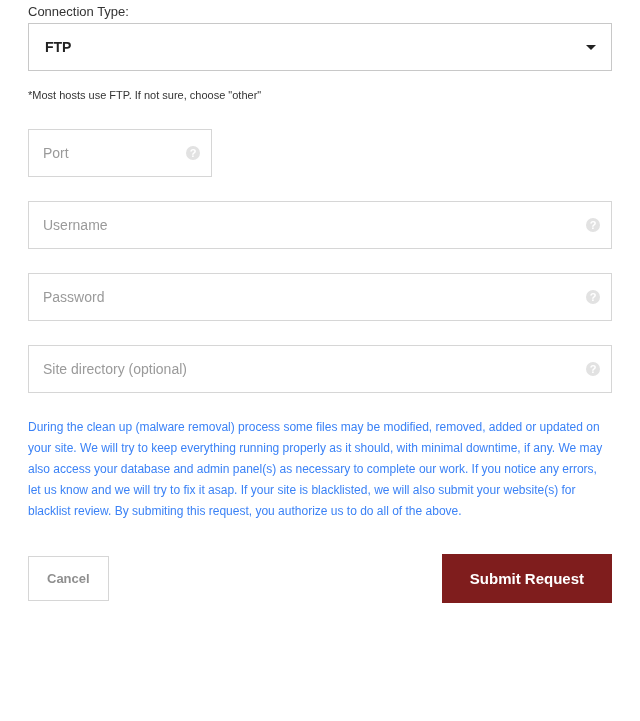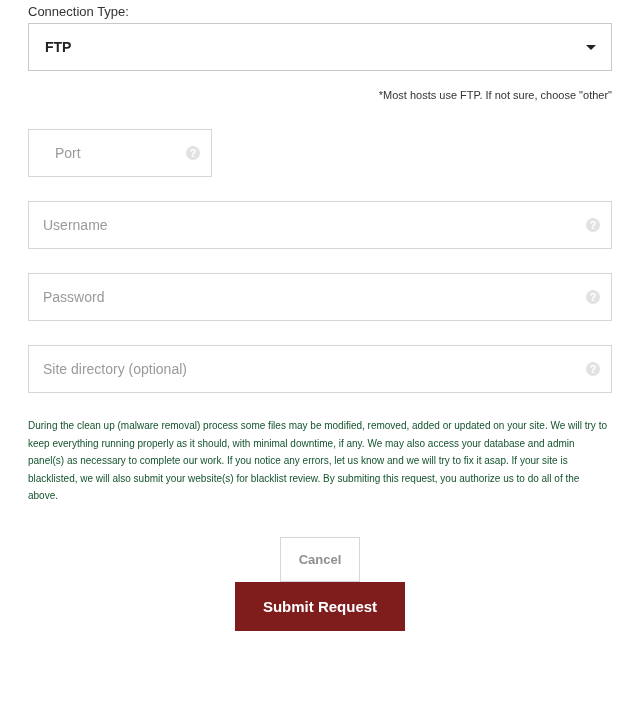--- a/index.html
+++ b/index.html
@@ -37,36 +37,34 @@
     .chevron-down {
       position: absolute;
       right: 14px;
       top: 50%;
       transform: translateY(-50%);
     }
     .hint-text {
       font-size: 11px;
       color: #333;
       margin-bottom: 28px;
-      text-align: right;
     }
     .row {
       display: flex;
       gap: 14px;
       margin-bottom: 24px;
     }
     .input-wrapper {
       position: relative;
       border: 1px solid #d6d6d6;
       height: 48px;
       flex: 1;
     }
     .input-wrapper.narrow {
       flex: 0 0 184px;
-      padding-left: 12px;
     }
     .text-input {
       width: 100%;
       height: 100%;
       border: none;
       outline: none;
       padding: 0 36px 0 14px;
       font-size: 14px;
       color: #555;
       background: transparent;
@@ -77,30 +75,29 @@
     .help-icon {
       position: absolute;
       right: 10px;
       top: 50%;
       transform: translateY(-50%);
       width: 16px;
       height: 16px;
       cursor: pointer;
     }
     .disclosure {
-      font-size: 10px;
+      font-size: 12px;
       line-height: 1.75;
-      color: #14532d;
+      color: #3b82f6;
       margin-bottom: 32px;
     }
     .button-row {
       display: flex;
       justify-content: space-between;
       align-items: center;
-      flex-direction: column;
     }
     .btn-cancel {
       border: 1px solid #d6d6d6;
       background: #fff;
       color: #8f8f8f;
       font-weight: bold;
       font-size: 13px;
       padding: 14px 18px;
       cursor: pointer;
     }

